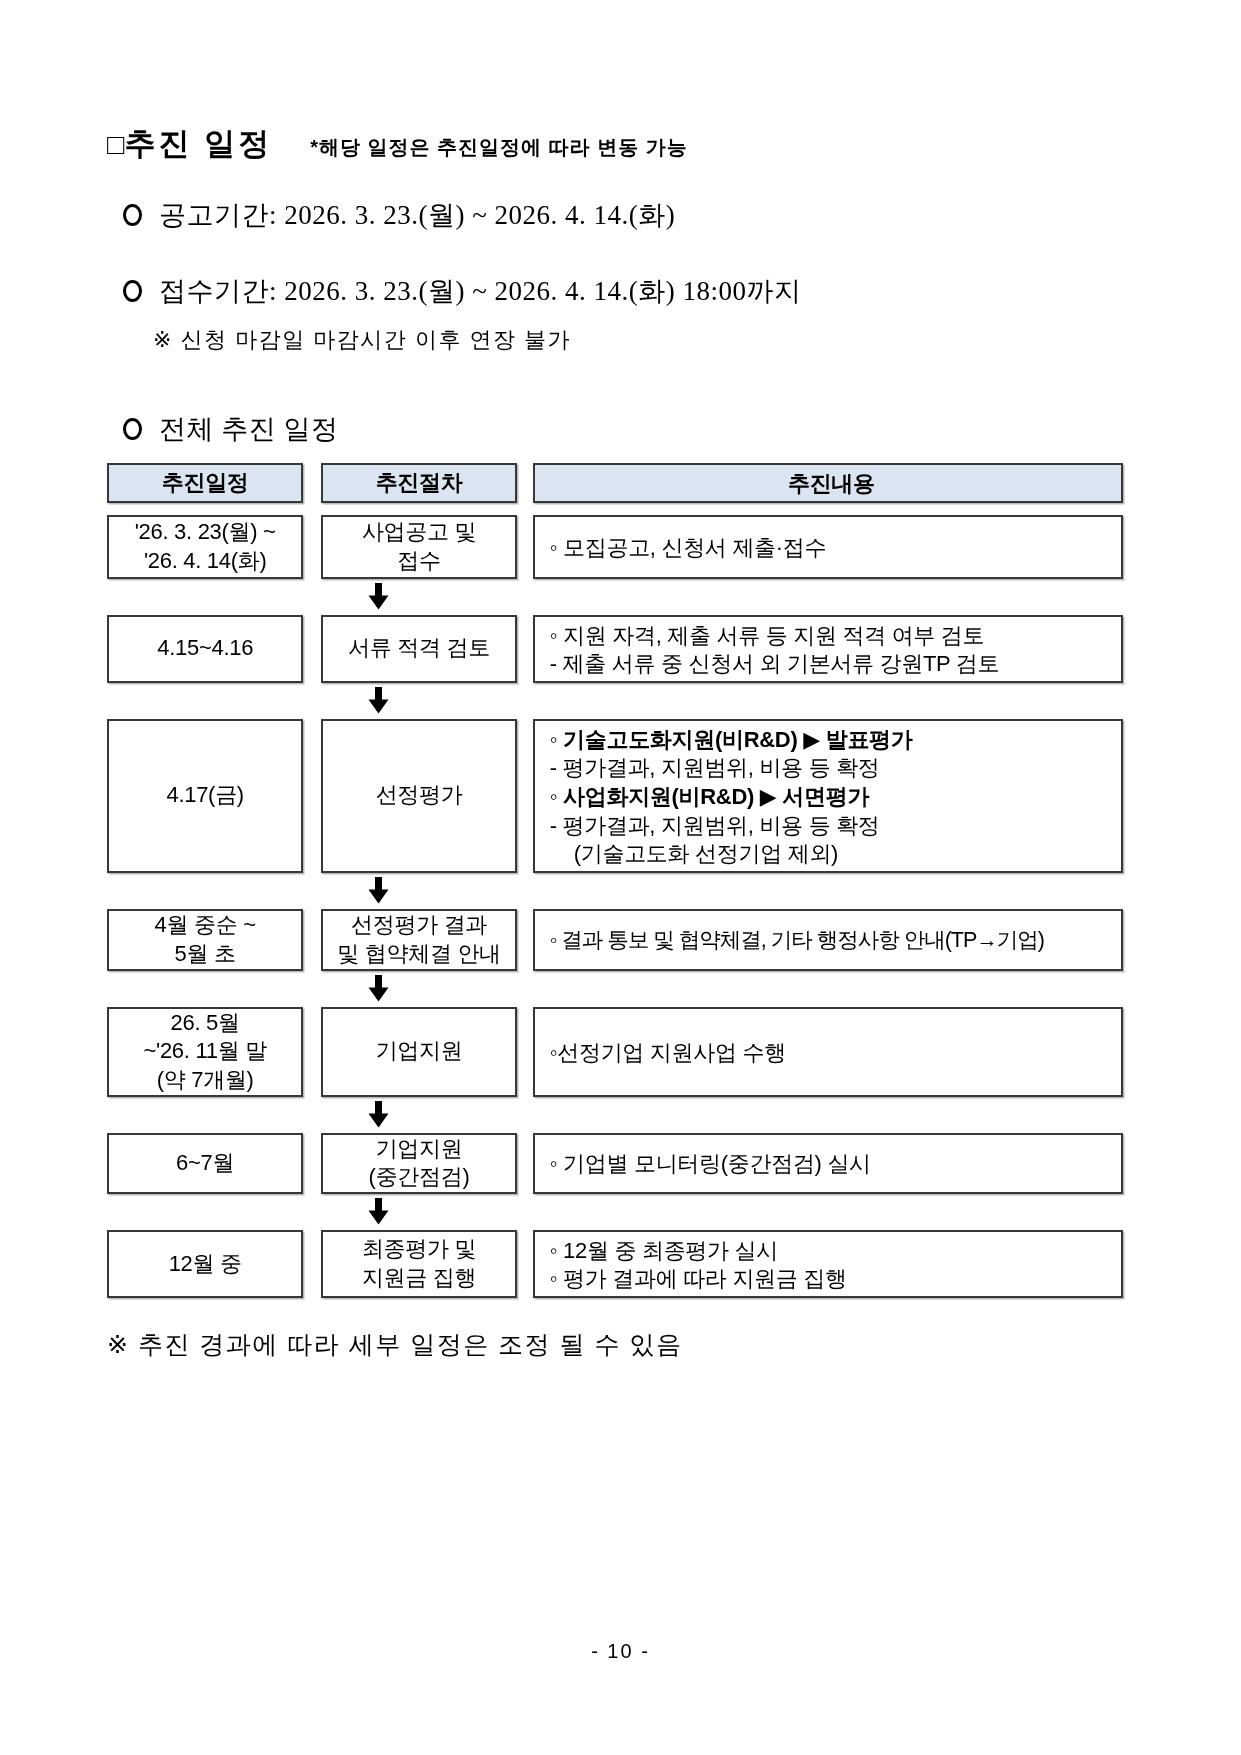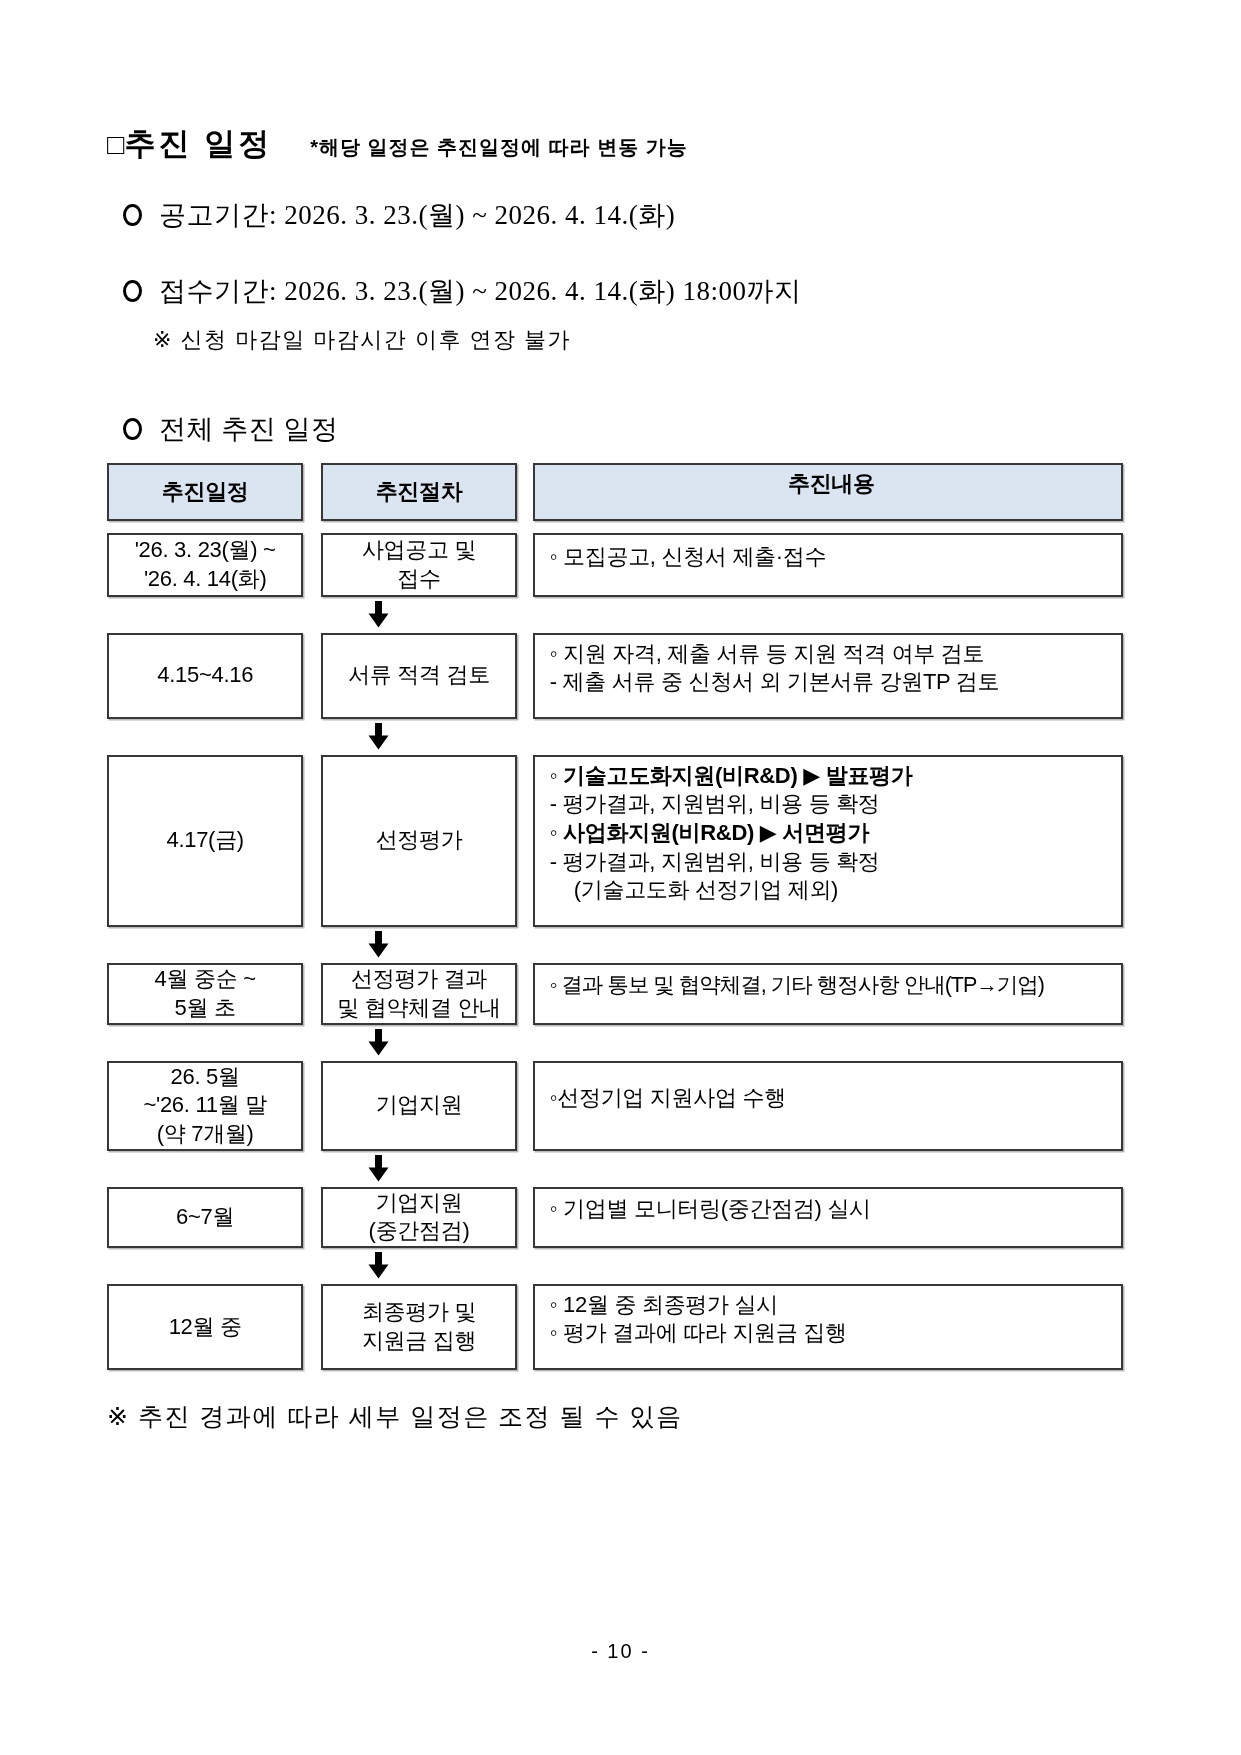--- a/index.html
+++ b/index.html
@@ -23,21 +23,21 @@
   .bl-3{margin-top:56px}
   .subnote{font-size:22px;letter-spacing:1.5px;margin:16px 0 0 46px;font-weight:500}
 
   
   .sched-table{margin-top:16px}
   .t-row{display:flex;align-items:stretch}
   .cell{border:2px solid #373737;background:#fff;display:flex;flex-direction:column;
         justify-content:center;box-shadow:1.5px 1.5px 0 #b9b9b9}
   .c1{width:199px;margin-right:18px}
   .c2{width:198px;margin-right:16px}
-  .c3{width:598px;align-items:flex-start;padding:5px 8px 20px 15px}
+  .c3{width:598px;align-items:flex-start;padding:5px 8px 2px 15px}
   .center{align-items:center;text-align:center}
   .line{font-size:22px;line-height:1.3;letter-spacing:-0.3px}
   .b{font-weight:700}
   .ind{padding-left:24px}
   .tight{letter-spacing:-1px;font-size:21.5px}
   .head{margin-bottom:12px}
   .head .cell{background:#dbe5f1;font-weight:700;min-height:33px;justify-content:center}
   .head .line{font-size:22px;font-weight:700}
   .arrow-row{margin-left:188px;width:167px;display:flex;justify-content:center;
              align-items:center;height:36px}

